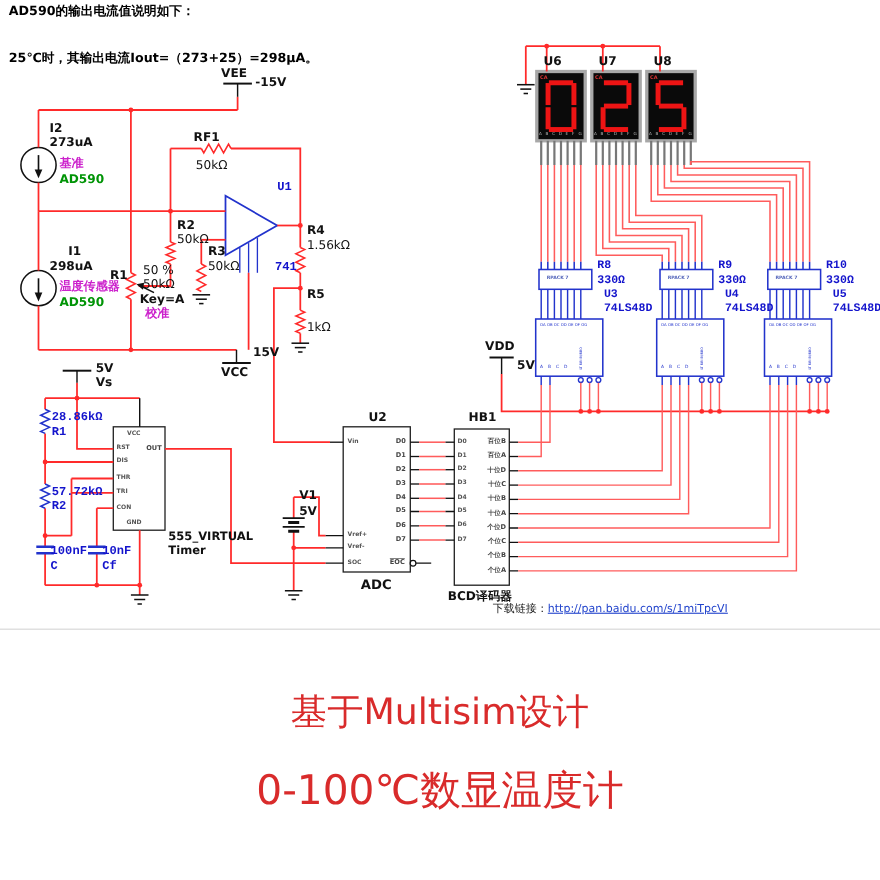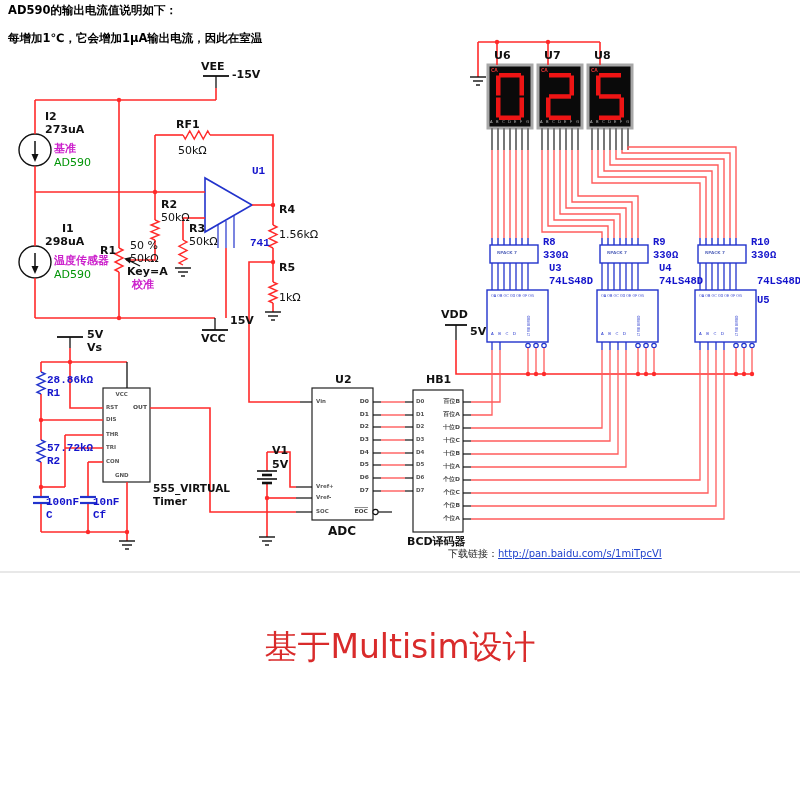--- a/index.html
+++ b/index.html
@@ -4,21 +4,21 @@
 <style>
   html,body{margin:0;padding:0;background:#fff;}
   .stage{position:relative;width:800px;height:800px;background:#fff;overflow:hidden;
          font-family:"DejaVu Sans",sans-serif;}
   svg{position:absolute;left:0;top:0;}
   .lb{position:absolute;white-space:nowrap;font-size:11px;color:#111;line-height:1.1;}
   .b{font-weight:bold;}
   .ann{font-size:11.5px;font-weight:bold;color:#000;}
   .blue{color:#1414cc;font-family:Liberation Mono, monospace;}
   .mag{color:#cc22cc;font-weight:bold;}
-  .grn{color:#009406;font-weight:normal;}
+  .grn{color:#009406;font-weight:bold;}
   .ttl{position:absolute;left:0;width:800px;text-align:center;color:#d92b2b;}
   .url{color:#2244cc;text-decoration:underline;}
   .note{font-size:10px;color:#222;}
 </style>
 </head>
 <body>
 
 <div class="stage">
   <svg id="cir" width="800" height="575">
       <rect x="103" y="388" width="47" height="94" fill="#fff" stroke="#222" stroke-width="1.2"></rect>
@@ -335,21 +335,21 @@
       <rect x="546" y="97.5" width="4.5" height="20" fill="#ee1414"></rect>
       <rect x="549" y="115.5" width="22" height="4.5" fill="#ee1414"></rect>
       <rect x="599" y="73" width="22" height="4.5" fill="#ee1414"></rect>
       <rect x="596" y="75.5" width="4.5" height="20" fill="#ee1414"></rect>
       <rect x="599" y="94.2" width="22" height="4.5" fill="#ee1414"></rect>
       <rect x="619.5" y="97.5" width="4.5" height="20" fill="#ee1414"></rect>
       <rect x="599" y="115.5" width="22" height="4.5" fill="#ee1414"></rect>
     </svg>
 
   <div class="lb ann" style="left:8px;top:4px">AD590的输出电流值说明如下：</div>
-  <div class="lb ann" style="left:8px;top:32px">每增加1℃，它会增加1μA输出电流，因此在室温</div>
+  <div class="lb ann" style="left:8px;top:46px">25℃时，其输出电流Iout=（273+25）=298μA。</div>
 
   <div class="lb b" style="left:201px;top:61px">VEE</div>
   <div class="lb b" style="left:232px;top:69px">-15V</div>
   <div class="lb b" style="left:230px;top:315px">15V</div>
   <div class="lb b" style="left:201px;top:333px">VCC</div>
   <div class="lb b" style="left:87px;top:329px">5V</div>
   <div class="lb b" style="left:87px;top:342px">Vs</div>
   <div class="lb b" style="left:441px;top:309px">VDD</div>
   <div class="lb b" style="left:470px;top:326px">5V</div>
 
@@ -369,21 +369,21 @@
   <div class="lb b" style="left:189px;top:223px">R3</div>
   <div class="lb" style="left:189px;top:236px">50kΩ</div>
   <div class="lb b" style="left:100px;top:245px">R1</div>
   <div class="lb" style="left:130px;top:240px">50 %</div>
   <div class="lb" style="left:130px;top:253px">50kΩ</div>
   <div class="lb b" style="left:127px;top:266px">Key=A</div>
   <div class="lb mag" style="left:132px;top:279px">校准</div>
   <div class="lb b blue" style="left:252px;top:165px">U1</div>
   <div class="lb b blue" style="left:250px;top:237px">741</div>
   <div class="lb b" style="left:279px;top:204px">R4</div>
-  <div class="lb" style="left:279px;top:229px">1.56kΩ</div>
+  <div class="lb" style="left:279px;top:217px">1.56kΩ</div>
   <div class="lb b" style="left:279px;top:262px">R5</div>
   <div class="lb" style="left:279px;top:292px">1kΩ</div>
 
   <div class="lb b blue" style="left:47px;top:374px">28.86kΩ</div>
   <div class="lb b blue" style="left:47px;top:387px">R1</div>
   <div class="lb b blue" style="left:47px;top:442px">57.72kΩ</div>
   <div class="lb b blue" style="left:47px;top:455px">R2</div>
   <div class="lb b blue" style="left:46px;top:496px">100nF</div>
   <div class="lb b blue" style="left:46px;top:509px">C</div>
   <div class="lb b blue" style="left:93px;top:496px">10nF</div>
@@ -396,20 +396,21 @@
   <div class="lb b" style="left:272px;top:445px">V1</div>
   <div class="lb b" style="left:272px;top:459px">5V</div>
   <div class="lb b" style="left:426px;top:374px">HB1</div>
   <div class="lb b" style="left:407px;top:536px">BCD译码器</div>
 
   <div class="lb note" style="left:448px;top:548px">
     <span>下载链接：</span><span class="url">http://pan.baidu.com/s/1miTpcVI</span>
   </div>
 
   <div class="ttl" style="top:625px;font-size:33px">基于Multisim设计</div>
+  <div class="ttl" style="top:694px;font-size:37px">0-100℃数显温度计</div>
 <div class="lb " style="left: 106px; top: 404px; font-weight: bold; transform: scale(0.55); transform-origin: 0px 0px; color: rgb(85, 85, 85); font-size: 10px;">RST</div>
     <div class="lb " style="left: 106px; top: 416px; font-weight: bold; transform: scale(0.55); transform-origin: 0px 0px; color: rgb(85, 85, 85); font-size: 10px;">DIS</div>
     <div class="lb " style="left: 106px; top: 431px; font-weight: bold; transform: scale(0.55); transform-origin: 0px 0px; color: rgb(85, 85, 85); font-size: 10px;">THR</div>
     <div class="lb " style="left: 106px; top: 444px; font-weight: bold; transform: scale(0.55); transform-origin: 0px 0px; color: rgb(85, 85, 85); font-size: 10px;">TRI</div>
     <div class="lb " style="left: 106px; top: 458px; font-weight: bold; transform: scale(0.55); transform-origin: 0px 0px; color: rgb(85, 85, 85); font-size: 10px;">CON</div>
     <div class="lb " style="left: 115px; top: 391px; font-weight: bold; transform: scale(0.55); transform-origin: 0px 0px; color: rgb(85, 85, 85); font-size: 10px; width: 24px; text-align: center;">VCC</div>
     <div class="lb " style="left: 115px; top: 472px; font-weight: bold; transform: scale(0.55); transform-origin: 0px 0px; color: rgb(85, 85, 85); font-size: 10px; width: 24px; text-align: center;">GND</div>
     <div class="lb " style="left: 87px; top: 404px; font-weight: bold; transform: scale(0.6); transform-origin: 100% 0px; color: rgb(68, 68, 68); font-size: 10px; text-align: right; width: 60px;">OUT</div>
     <div class="lb " style="left: 316px; top: 398px; font-weight: bold; transform: scale(0.55); transform-origin: 0px 0px; color: rgb(85, 85, 85); font-size: 10px;">Vin</div>
     <div class="lb " style="left: 316px; top: 483px; font-weight: bold; transform: scale(0.55); transform-origin: 0px 0px; color: rgb(85, 85, 85); font-size: 10px;">Vref+</div>
@@ -453,21 +454,21 @@
     <div class="lb b blue" style="left: 653px; top: 237px; font-size: 10.5px;">R9</div>
     <div class="lb b blue" style="left: 653px; top: 250px; font-size: 10.5px;">330Ω</div>
     <div class="lb b blue" style="left: 659px; top: 263px; font-size: 10.5px;">U4</div>
     <div class="lb b blue" style="left: 659px; top: 276px; font-size: 10.5px;">74LS48D</div>
     <div class="lb " style="left: 607px; top: 250px; transform: scale(0.42); transform-origin: 0px 0px; color: rgb(85, 102, 187); font-size: 10px; font-weight: bold;">RPACK 7</div>
     <div class="lb " style="left: 601px; top: 294px; transform: scale(0.35); transform-origin: 0px 0px; color: rgb(34, 51, 204); font-size: 10px;">OA OB OC OD OE OF OG</div>
     <div class="lb " style="left: 601px; top: 331px; transform: scale(0.4); transform-origin: 0px 0px; color: rgb(34, 51, 204); font-size: 10px; letter-spacing: 4px;">A B C D</div>
     <div class="lb " style="left: 637px; top: 336px; transform: rotate(-90deg) scale(0.3); transform-origin: 0px 0px; color: rgb(34, 51, 204); font-size: 10px;">LT RBI BI/RBO</div>
     <div class="lb b blue" style="left: 751px; top: 237px; font-size: 10.5px;">R10</div>
     <div class="lb b blue" style="left: 751px; top: 250px; font-size: 10.5px;">330Ω</div>
-    <div class="lb b blue" style="left: 757px; top: 263px; font-size: 10.5px; margin-top: 32px;">U5</div>
+    <div class="lb b blue" style="left: 757px; top: 263px; font-size: 10.5px;">U5</div>
     <div class="lb b blue" style="left: 757px; top: 276px; font-size: 10.5px;">74LS48D</div>
     <div class="lb " style="left: 705px; top: 250px; transform: scale(0.42); transform-origin: 0px 0px; color: rgb(85, 102, 187); font-size: 10px; font-weight: bold;">RPACK 7</div>
     <div class="lb " style="left: 699px; top: 294px; transform: scale(0.35); transform-origin: 0px 0px; color: rgb(34, 51, 204); font-size: 10px;">OA OB OC OD OE OF OG</div>
     <div class="lb " style="left: 699px; top: 331px; transform: scale(0.4); transform-origin: 0px 0px; color: rgb(34, 51, 204); font-size: 10px; letter-spacing: 4px;">A B C D</div>
     <div class="lb " style="left: 735px; top: 336px; transform: rotate(-90deg) scale(0.3); transform-origin: 0px 0px; color: rgb(34, 51, 204); font-size: 10px;">LT RBI BI/RBO</div>
     <div class="lb b" style="left: 494px; top: 50px;">U6</div>
     <div class="lb " style="left: 491px; top: 68px; transform: scale(0.45); transform-origin: 0px 0px; color: rgb(221, 51, 51); font-size: 10px; font-weight: bold;">CA</div>
     <div class="lb " style="left: 490px; top: 120px; transform: scale(0.38); transform-origin: 0px 0px; color: rgb(184, 184, 184); font-size: 10px;">A</div>
     <div class="lb " style="left: 496px; top: 120px; transform: scale(0.38); transform-origin: 0px 0px; color: rgb(184, 184, 184); font-size: 10px;">B</div>
     <div class="lb " style="left: 502px; top: 120px; transform: scale(0.38); transform-origin: 0px 0px; color: rgb(184, 184, 184); font-size: 10px;">C</div>

